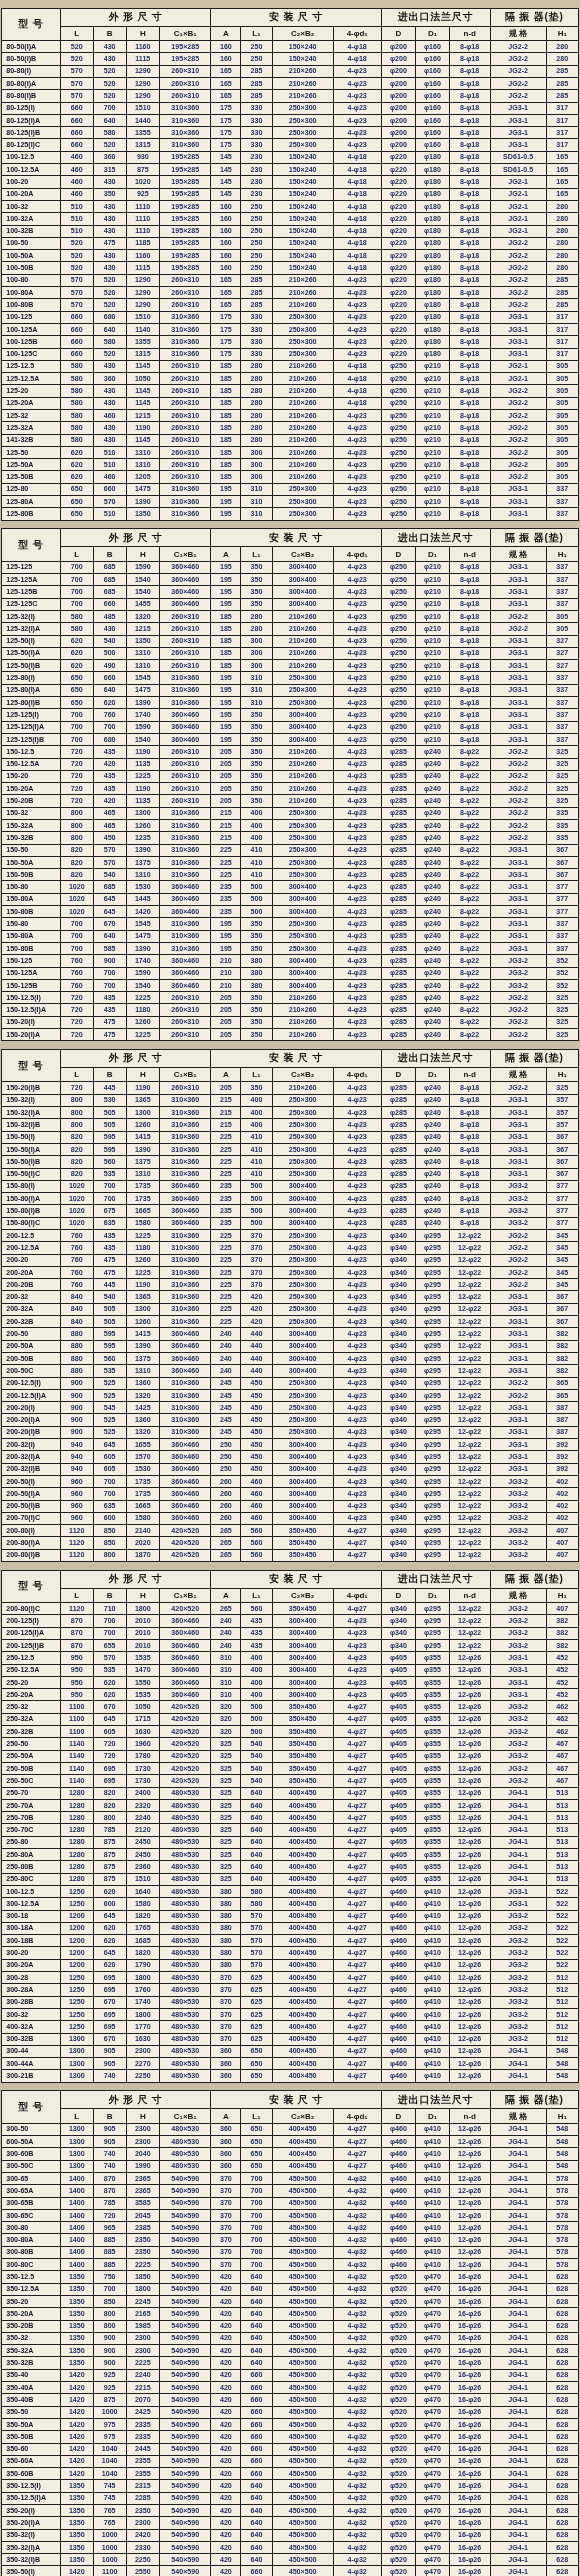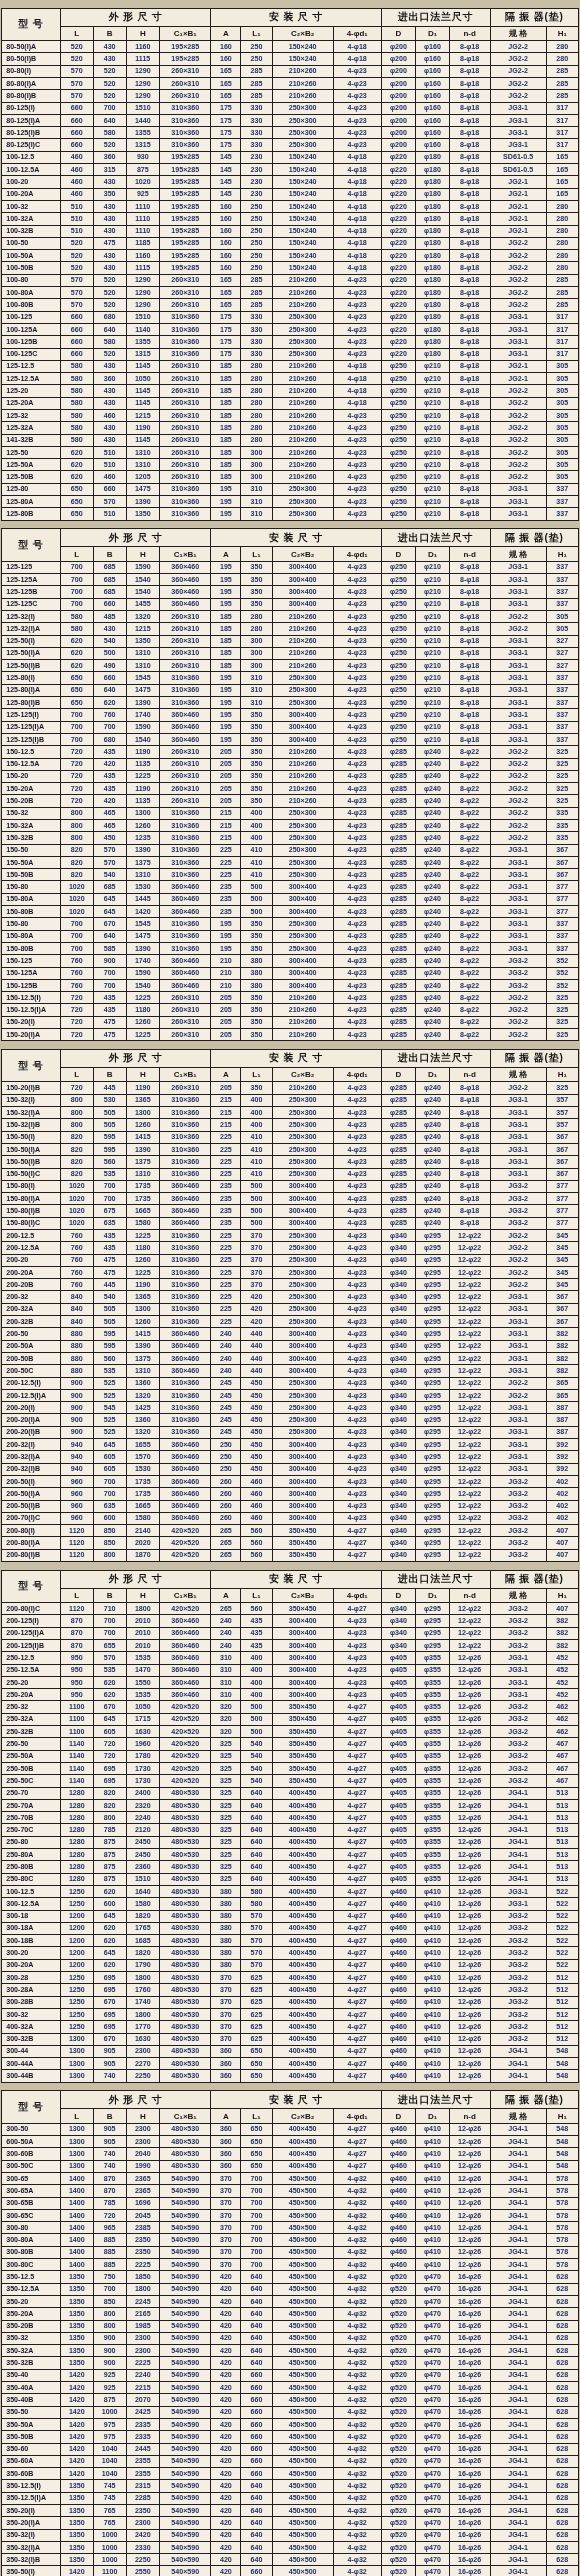--- a/index.html
+++ b/index.html
@@ -2679,21 +2679,21 @@
             <td>650</td>
             <td>400×450</td>
             <td>4-φ27</td>
             <td>φ460</td>
             <td>φ410</td>
             <td>12-φ26</td>
             <td>JG4-1</td>
             <td>548</td>
           </tr>
           <tr>
-            <td class="model">300-44B</td>
+            <td class="model">300-21B</td>
             <td>1300</td>
             <td>740</td>
             <td>2250</td>
             <td>480×530</td>
             <td>360</td>
             <td>650</td>
             <td>400×450</td>
             <td>4-φ27</td>
             <td>φ460</td>
             <td>φ410</td>
@@ -2838,21 +2838,21 @@
             <td>φ460</td>
             <td>φ410</td>
             <td>12-φ26</td>
             <td>JG4-1</td>
             <td>578</td>
           </tr>
           <tr>
             <td class="model">300-65B</td>
             <td>1400</td>
             <td>785</td>
-            <td>1696</td>
+            <td>3585</td>
             <td>540×590</td>
             <td>370</td>
             <td>700</td>
             <td>450×500</td>
             <td>4-φ32</td>
             <td>φ460</td>
             <td>φ410</td>
             <td>12-φ26</td>
             <td>JG4-1</td>
             <td>578</td>

